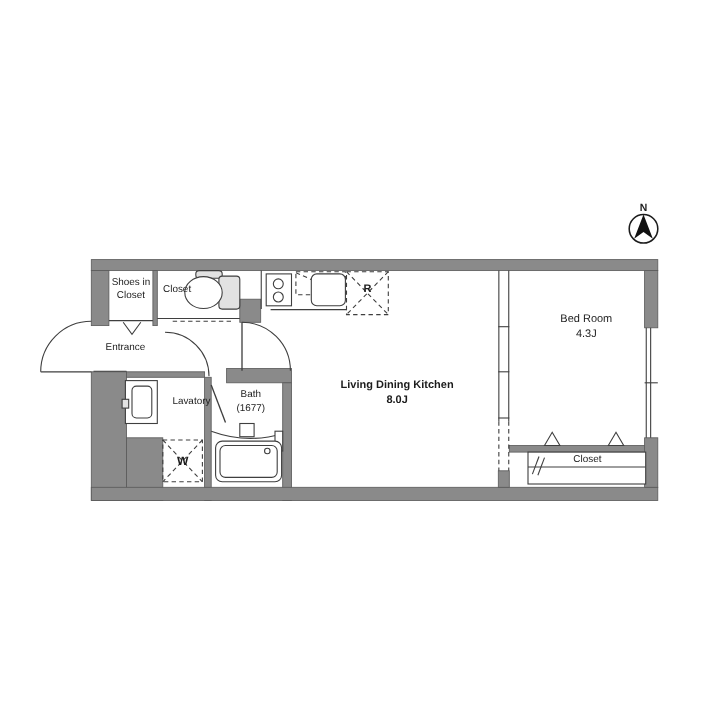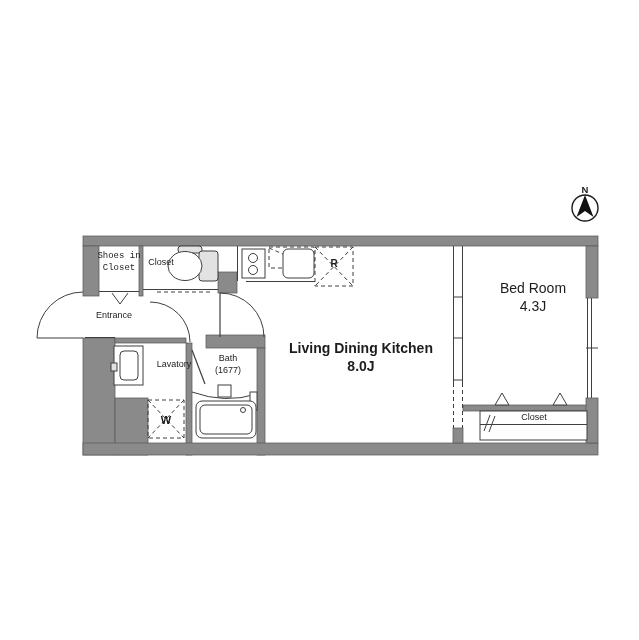--- a/index.html
+++ b/index.html
@@ -18,21 +18,21 @@
   .ln{stroke:var(--line);stroke-width:1;fill:none;}
   .ln2{stroke:var(--line);stroke-width:1.2;fill:none;}
   .dash{stroke:var(--line);stroke-width:1;fill:none;stroke-dasharray:4 3;}
   .fx{fill:#fff;stroke:var(--line);stroke-width:1;}
   .fxg{fill:#e2e2e2;stroke:var(--line);stroke-width:1;}
   .lbl{
     position:absolute;transform:translate(-50%,-50%);
     white-space:pre-line;text-align:center;line-height:1.3;
     font-size:9px;color:var(--text);
   }
-  .lbl.md{font-size:14px;}
+  .lbl.md{font-size:10px;}
   .lbl.bold{font-weight:700;}
   .compass-n{position:absolute;transform:translate(-50%,-50%);font-size:9.5px;font-weight:700;}
 </style>
 </head>
 <body>
 
 <div class="stage">
 
   <svg class="overlay" viewBox="0 0 639 640">
 
@@ -136,21 +136,21 @@
       <line class="ln" x1="484" y1="431" x2="490" y2="415"></line>
       <line class="ln" x1="489" y1="432" x2="495" y2="416"></line>
     </g>
 
     <g>
       <circle cx="585" cy="208" r="13" fill="none" stroke="#1c1c1c" stroke-width="1.4"></circle>
       <path d="M 585 195 L 593.5 217 L 585 211 L 576.5 217 Z" fill="#111" stroke="none"></path>
     </g>
   </svg>
 
-  <div class="lbl" style="left:119px;top:263px;font-family:Liberation Mono, monospace;">Shoes in
+  <div class="lbl" style="left:119px;top:263px;">Shoes in
 Closet</div>
   <div class="lbl" style="left:161px;top:263px;">Closet</div>
   <div class="lbl" style="left:114px;top:316px;">Entrance</div>
   <div class="lbl" style="left:161px;top:365px;margin-left:13px;">Lavatory</div>
   <div class="lbl" style="left:228px;top:365px;">Bath
 (1677)</div>
   <div class="lbl md" style="left:361px;top:357px;font-weight:bold;">Living Dining Kitchen
 8.0J</div>
   <div class="lbl md" style="left:533px;top:297px;">Bed Room
 4.3J</div>

